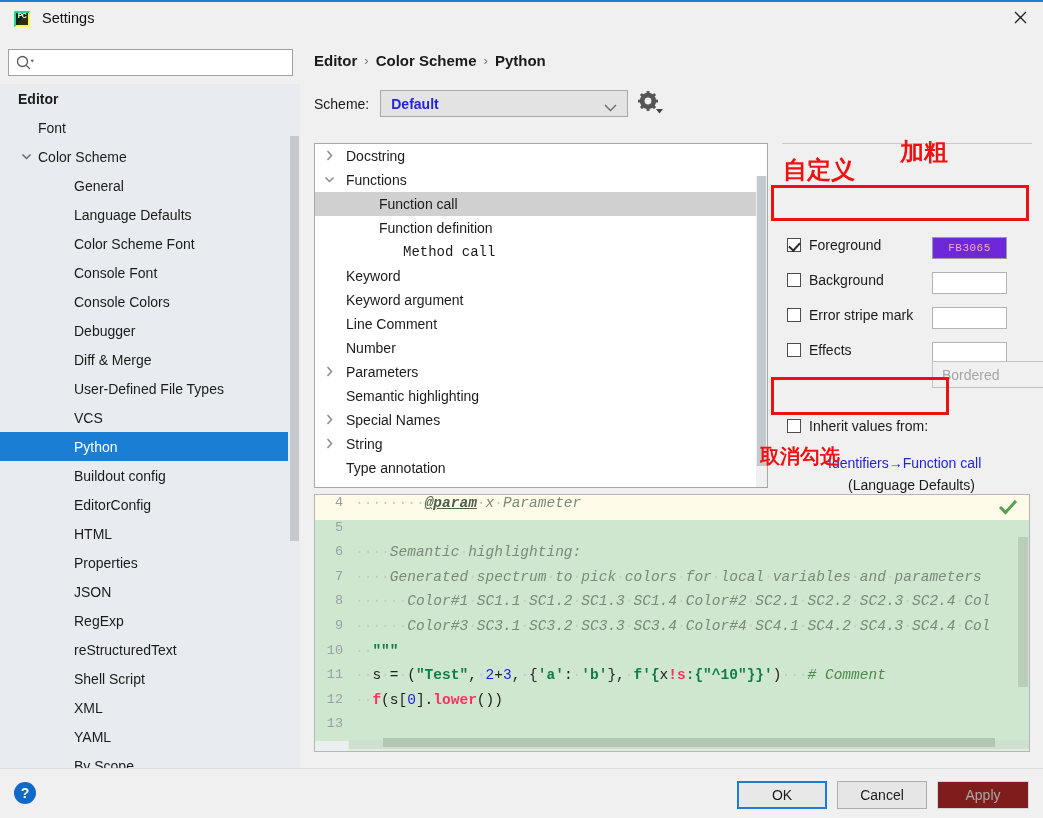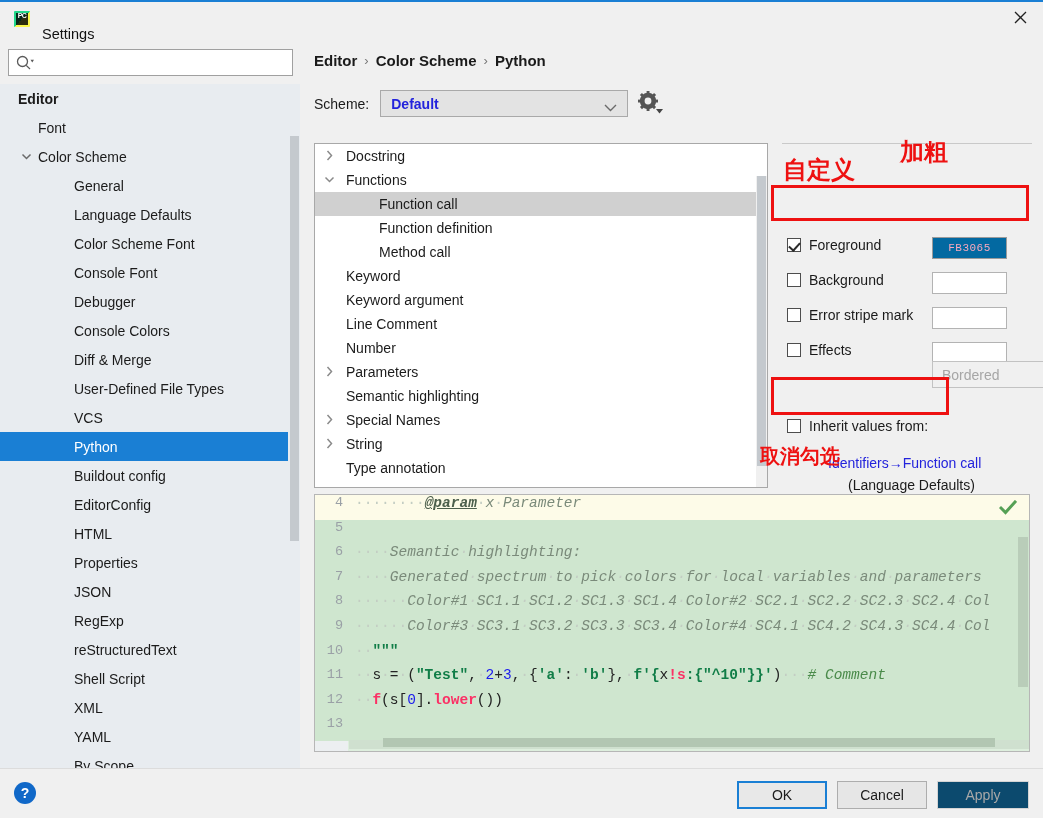--- a/index.html
+++ b/index.html
@@ -41,21 +41,21 @@
   .app-icon::after {
     content: "PC";
     position: absolute; left: 0; top: 1px; width: 16px;
     text-align: center;
     font-size: 7px; font-weight: bold; color: #fff;
     font-family: "Liberation Sans", sans-serif;
     letter-spacing: -0.5px;
     z-index: 2;
   }
   .title-text {
-    position: absolute; left: 42px; top: 24px;
+    position: absolute; left: 42px; top: 8px;
     font-size: 14.5px; color: #111;
   }
   .close-btn {
     position: absolute; right: 0; top: 0; width: 46px; height: 31px;
     display: flex; align-items: center; justify-content: center;
     cursor: pointer;
   }
   .close-btn svg { display: block; }
 
   
@@ -317,21 +317,21 @@
     font-size: 14px; color: #1b1b1b;
     cursor: pointer;
     display: flex; align-items: center; justify-content: center;
   }
   .btn.primary {
     left: 737px; width: 90px;
     border: 2px solid #1a7fd4;
     background: #e8e8e8;
   }
   .btn.cancel { left: 837px; width: 90px; }
-  .btn.disabled { left: 937px; width: 92px; color: #a8a8a8; background: #0c4a6e; border-color: #d4d4d4; cursor: default; }
+  .btn.disabled { left: 937px; width: 92px; color: #a8a8a8; background: #7f1d1d; border-color: #d4d4d4; cursor: default; }
 </style>
 </head>
 <body>
 
 <div id="root">
 
   <div class="titlebar">
     <div class="app-icon"></div>
     <div class="title-text">Settings</div>
     <div class="close-btn">
@@ -372,24 +372,24 @@
         <div class="tree-row">
           <span class="tree-label" style="margin-left: 74px;">Language Defaults</span>
         </div>
         <div class="tree-row">
           <span class="tree-label" style="margin-left: 74px;">Color Scheme Font</span>
         </div>
         <div class="tree-row">
           <span class="tree-label" style="margin-left: 74px;">Console Font</span>
         </div>
         <div class="tree-row">
+          <span class="tree-label" style="margin-left: 74px;">Console Colors</span>
+        </div>
+        <div class="tree-row">
           <span class="tree-label" style="margin-left: 74px;">Debugger</span>
-        </div>
-        <div class="tree-row">
-          <span class="tree-label" style="margin-left: 74px;">Console Colors</span>
         </div>
         <div class="tree-row">
           <span class="tree-label" style="margin-left: 74px;">Diff &amp; Merge</span>
         </div>
         <div class="tree-row">
           <span class="tree-label" style="margin-left: 74px;">User-Defined File Types</span>
         </div>
         <div class="tree-row">
           <span class="tree-label" style="margin-left: 74px;">VCS</span>
         </div>
@@ -488,21 +488,21 @@
               </svg></span>
             <span style="margin-left: 31px;">Functions</span>
           </div>
           <div class="attr-row selected">
             <span style="margin-left: 64px;">Function call</span>
           </div>
           <div class="attr-row">
             <span style="margin-left: 64px;">Function definition</span>
           </div>
           <div class="attr-row">
-            <span style="margin-left: 64px;">Method call</span>
+            <span style="margin-left: 88px; font-family: Liberation Mono, monospace;">Method call</span>
           </div>
           <div class="attr-row">
             <span style="margin-left: 31px;">Keyword</span>
           </div>
           <div class="attr-row">
             <span style="margin-left: 31px;">Keyword argument</span>
           </div>
           <div class="attr-row">
             <span style="margin-left: 31px;">Line Comment</span>
           </div>
@@ -538,21 +538,21 @@
         <div class="attr-thumb"></div>
       </div>
     </div>
 
     <div class="divider-top"></div>
     <div class="opts">
 
       <div class="opt-row" style="top:62px;">
         <span class="cb checked"></span>
         <span class="opt-label">Foreground</span>
-        <span class="swatch filled" id="fg-swatch" style="background: #0369a1; color: rgb(248, 169, 190);">
+        <span class="swatch filled" id="fg-swatch" style="background: #6d28d9; color: rgb(248, 169, 190);">
           <span>FB3065</span>
         </span>
       </div>
 
       <div class="opt-row" style="top:97px;">
         <span class="cb"></span>
         <span class="opt-label">Background</span>
         <span class="swatch">
           <span></span>
         </span>

